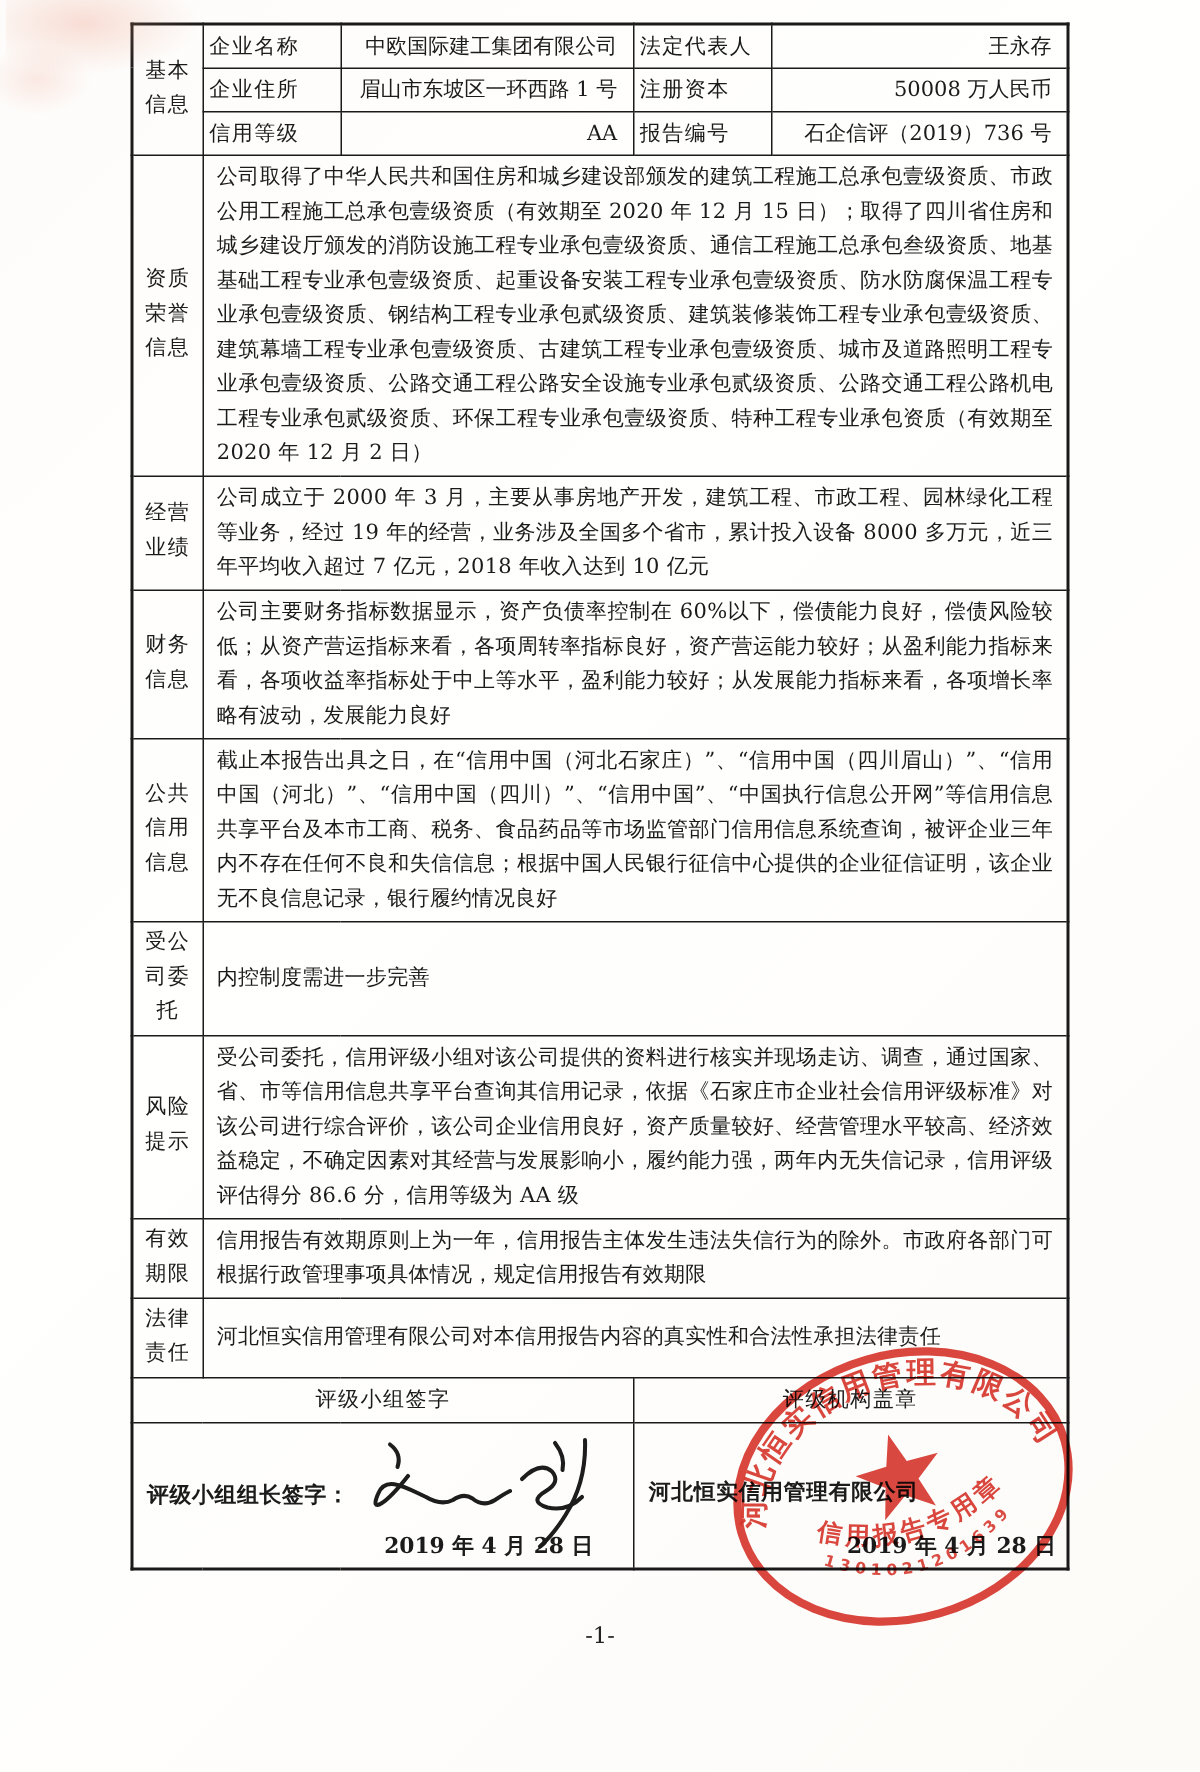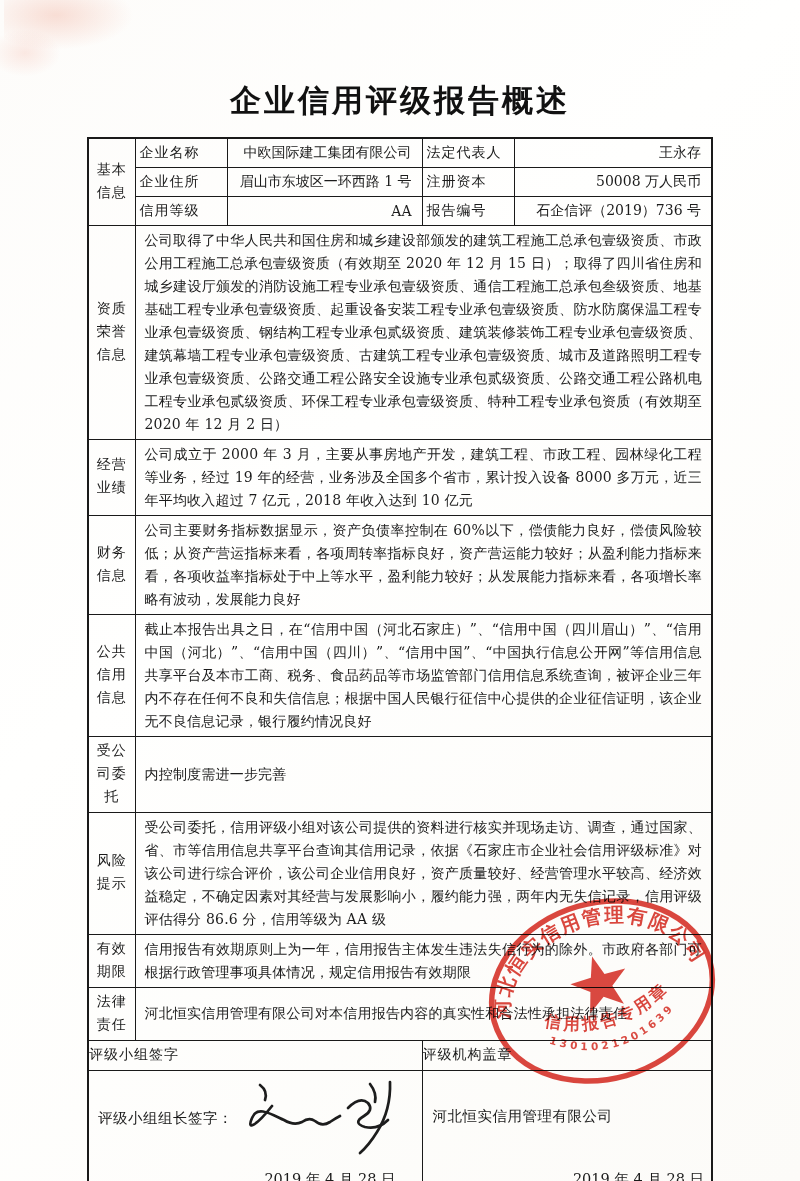--- a/index.html
+++ b/index.html
@@ -58,26 +58,26 @@
     font-size: 14.5px;
     height: 29px;
   }
   td.content {
     text-align: justify;
     padding: 3px 9px;
     line-height: 23px;
     letter-spacing: 0.2px;
   }
   td.sig-header {
-    text-align: left;
+    text-align: center;
     font-size: 14.5px;
     height: 30px;
     letter-spacing: 1px;
   }
-  td.sig-cell { height: 125px; position: relative; padding: 0; }
+  td.sig-cell { height: 98px; position: relative; padding: 0; font-weight: bold; }
   .leader-label {
     position: absolute; left: 9px; top: 38px;
     font-size: 14.5px; letter-spacing: 0.5px;
   }
   .sig-scribble { position: absolute; left: 138px; top: 4px; }
   .sig-date-left {
     position: absolute; right: 26px; bottom: 5px;
     font-size: 14.5px;
   }
   .agency-name {
@@ -104,21 +104,20 @@
   }
 </style>
 </head>
 <body>
 
 <div class="page">
 
   <div class="smudge s1"></div>
   <div class="smudge s2"></div>
 
-  <div class="title">企业信用评级报告概述</div>
 
   <table class="report">
     <colgroup>
       <col style="width:47px">
         <col style="width:92px">
         <col style="width:195px">
         <col style="width:92px">
         <col style="width:198px">
     </colgroup>
     <tbody>

